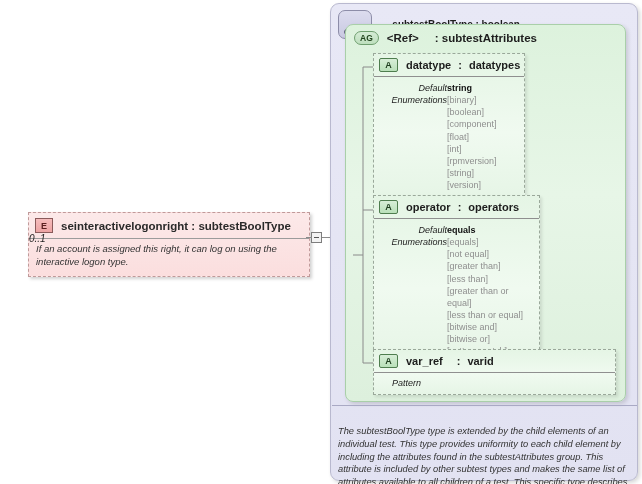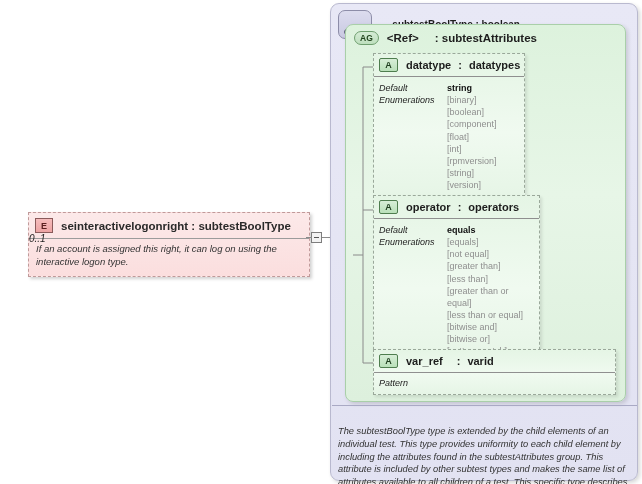--- a/index.html
+++ b/index.html
@@ -156,21 +156,21 @@
     flex: 0 0 auto;
   }
   .attr-title { font-size: 11px; font-weight: bold; color: #1d1d1d; white-space: nowrap; }
   .attr-title .sp { display: inline-block; width: 7px; }
 
   .attr-body {
     display: flex;
     padding: 5px 6px 6px 5px;
     font-size: 9px;
   }
-  .labels { color: #222; font-style: italic; line-height: 1.35; flex: 0 0 auto; width: 68px; }
+  .labels { color: #222; font-style: italic; line-height: 1.35; flex: 0 0 auto; width: 68px; text-align: right; }
   .values { line-height: 1.35; }
   .v-default { color: #111; font-weight: bold; }
   .v-enum { color: #8f8f8f; }
 
   .pattern-body {
     display: flex; align-items: flex-start;
     padding: 4px 5px 5px 5px;
     font-size: 9px;
     gap: 44px;
   }

